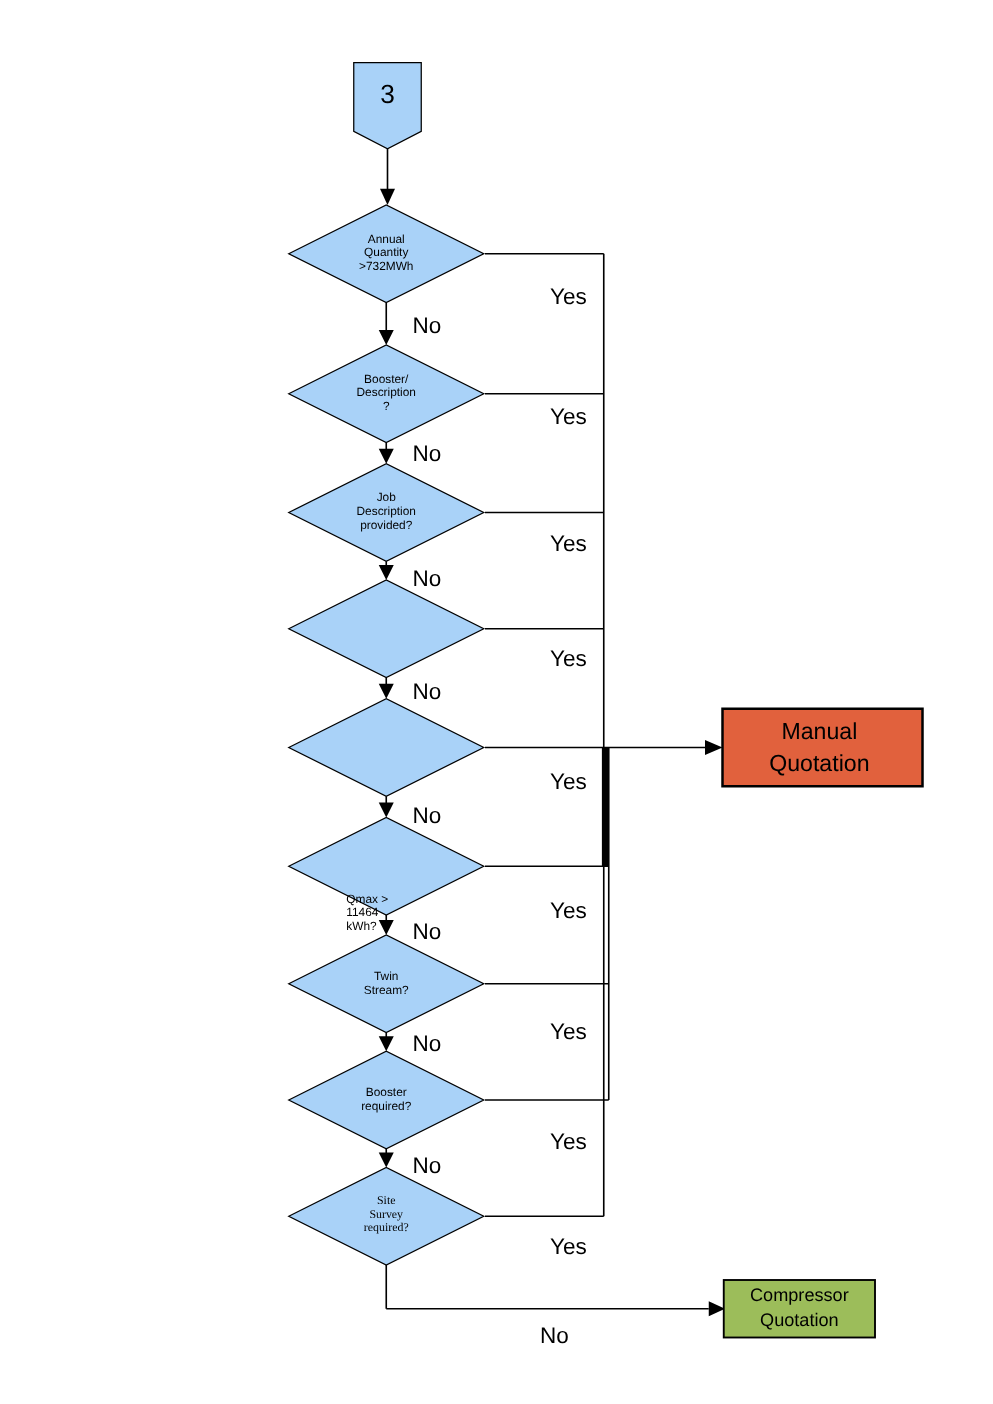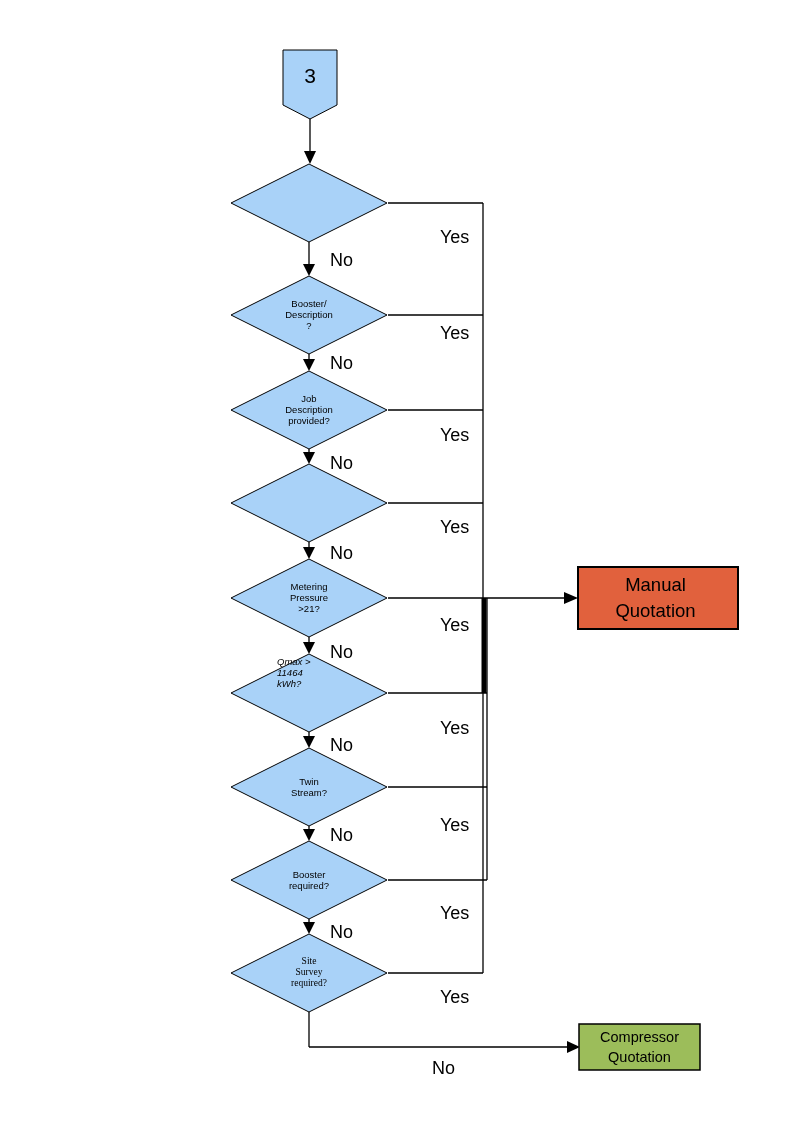--- a/index.html
+++ b/index.html
@@ -87,30 +87,30 @@
       <polygon points="231,880 309,841 387,880 309,919" fill="#A9D2F8"></polygon>
       <polygon points="231,973 309,934 387,973 309,1012" fill="#A9D2F8"></polygon>
     </g>
 
     <rect x="578" y="567" width="160" height="62" stroke="#000" stroke-width="2" fill="#E1613D"></rect>
     <rect x="579" y="1024" width="121" height="46" stroke="#000" stroke-width="1.5" fill="#9CBD5A"></rect>
   </svg>
 
   <div class="label connector-label" style="left:283px;top:65px;">3</div>
 
+  <div class="label decision-text" style="left:249px;top:186px;">Annual
+Quantity
+&gt;732MWh</div>
   <div class="label decision-text" style="left:249px;top:298px;">Booster/
 Description
 ?</div>
   <div class="label decision-text" style="left:249px;top:393px;">Job
 Description
 provided?</div>
-  <div class="label decision-text" style="left:249px;top:581px;">Metering
-Pressure
-&gt;21?</div>
-  <div class="label decision-text left-align" style="left:277px;top:656px;font-style:italic;">Qmax &gt;
+  <div class="label decision-text left-align" style="left:277px;top:714px;">Qmax &gt;
 11464
 kWh?</div>
   <div class="label decision-text" style="left:249px;top:776px;">Twin
 Stream?</div>
   <div class="label decision-text" style="left:249px;top:869px;">Booster
 required?</div>
   <div class="label decision-text" style="left:249px;top:956px;font-family:Liberation Serif, serif;">Site
 Survey
 required?</div>
 

